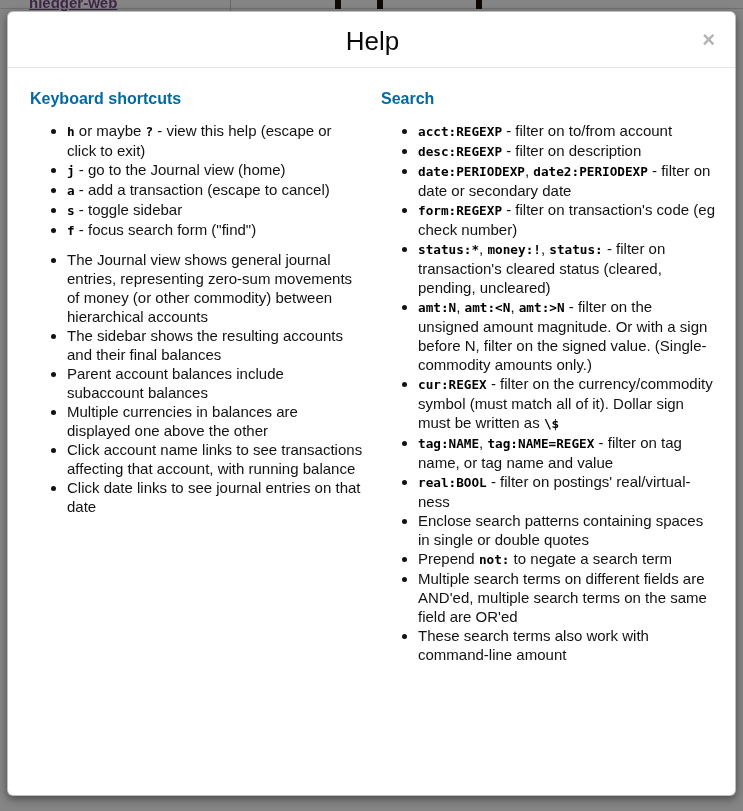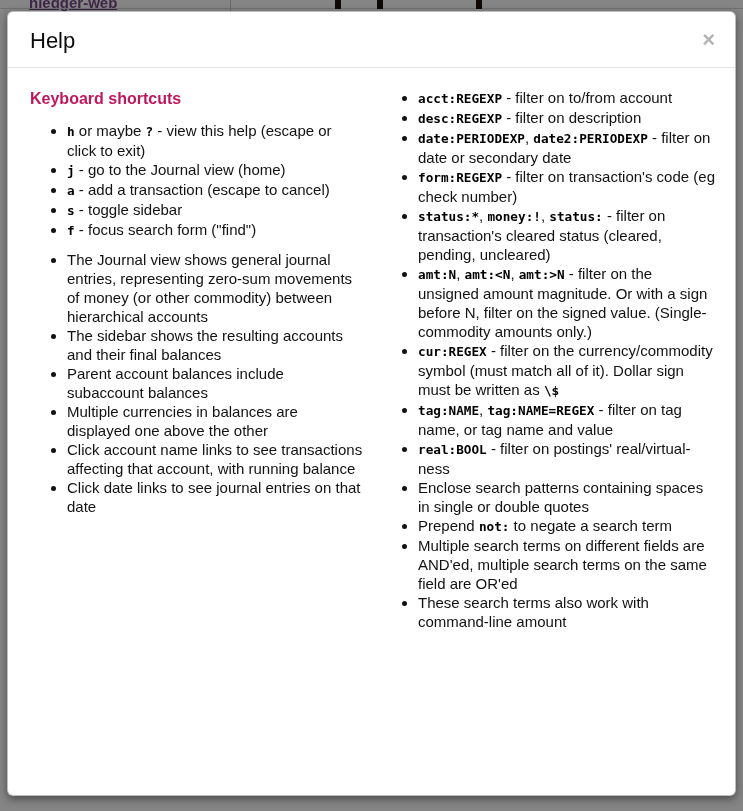--- a/index.html
+++ b/index.html
@@ -51,39 +51,40 @@
     border: 1px solid rgba(0,0,0,0.25);
     border-radius: 6px;
     box-shadow: 0 3px 9px rgba(0,0,0,0.45);
   }
   .modal-header {
     position: relative;
     padding: 16px 20px 13px 22px;
     border-bottom: 1px solid #e5e5e5;
   }
   .modal-title {
-    font-size: 22px; font-weight: 500; color: #0a0a0a;
+    font-size: 26px; font-weight: 500; color: #0a0a0a;
     line-height: 26px;
+    text-align: center;
   }
   .close-btn {
     position: absolute; right: 14px; top: 16px;
     background: none; border: 0; padding: 2px 6px;
     font-family: "Liberation Sans", sans-serif;
     font-size: 22px; font-weight: bold; line-height: 20px;
     color: #b4b4b4; cursor: pointer;
   }
   .modal-body {
     display: flex;
     gap: 17px;
     padding: 20px 20px 20px 22px;
   }
   .col { flex: 1 1 0; min-width: 0; }
 
   .section-heading {
-    font-size: 16px; font-weight: bold; color: #be185d;
+    font-size: 16px; font-weight: bold; color: #0369a1;
     margin: 23px 0 12px 0;
     line-height: 20px;
   }
   .col .section-heading:first-child { margin-top: 1px; }
 
   ul.help-list {
     margin: 0 0 10px 0;
     padding: 0 0 0 37px;
     list-style: disc outside;
   }
@@ -132,20 +133,21 @@
         <ul class="help-list">
           <li>The Journal view shows general journal entries, representing zero-sum movements of money (or other commodity) between hierarchical accounts</li>
           <li>The sidebar shows the resulting accounts and their final balances</li>
           <li>Parent account balances include subaccount balances</li>
           <li>Multiple currencies in balances are displayed one above the other</li>
           <li>Click account name links to see transactions affecting that account, with running balance</li>
           <li>Click date links to see journal entries on that date</li>
         </ul>
       </div>
     <div class="col" id="right-col">
+        <div class="section-heading">Search</div>
         <ul class="help-list">
           <li><code>acct:REGEXP</code> - filter on to/from account</li>
           <li><code>desc:REGEXP</code> - filter on description</li>
           <li><code>date:PERIODEXP</code>, <code>date2:PERIODEXP</code> - filter on date or secondary date</li>
           <li><code>form:REGEXP</code> - filter on transaction's code (eg check number)</li>
           <li><code>status:*</code>, <code>money:!</code>, <code>status:</code> - filter on transaction's cleared status (cleared, pending, uncleared)</li>
           <li><code>amt:N</code>, <code>amt:&lt;N</code>, <code>amt:&gt;N</code> - filter on the unsigned amount magnitude. Or with a sign before N, filter on the signed value. (Single-commodity amounts only.)</li>
           <li><code>cur:REGEX</code> - filter on the currency/commodity symbol (must match all of it). Dollar sign must be written as <code>\$</code></li>
           <li><code>tag:NAME</code>, <code>tag:NAME=REGEX</code> - filter on tag name, or tag name and value</li>
           <li><code>real:BOOL</code> - filter on postings' real/virtual-ness</li>

